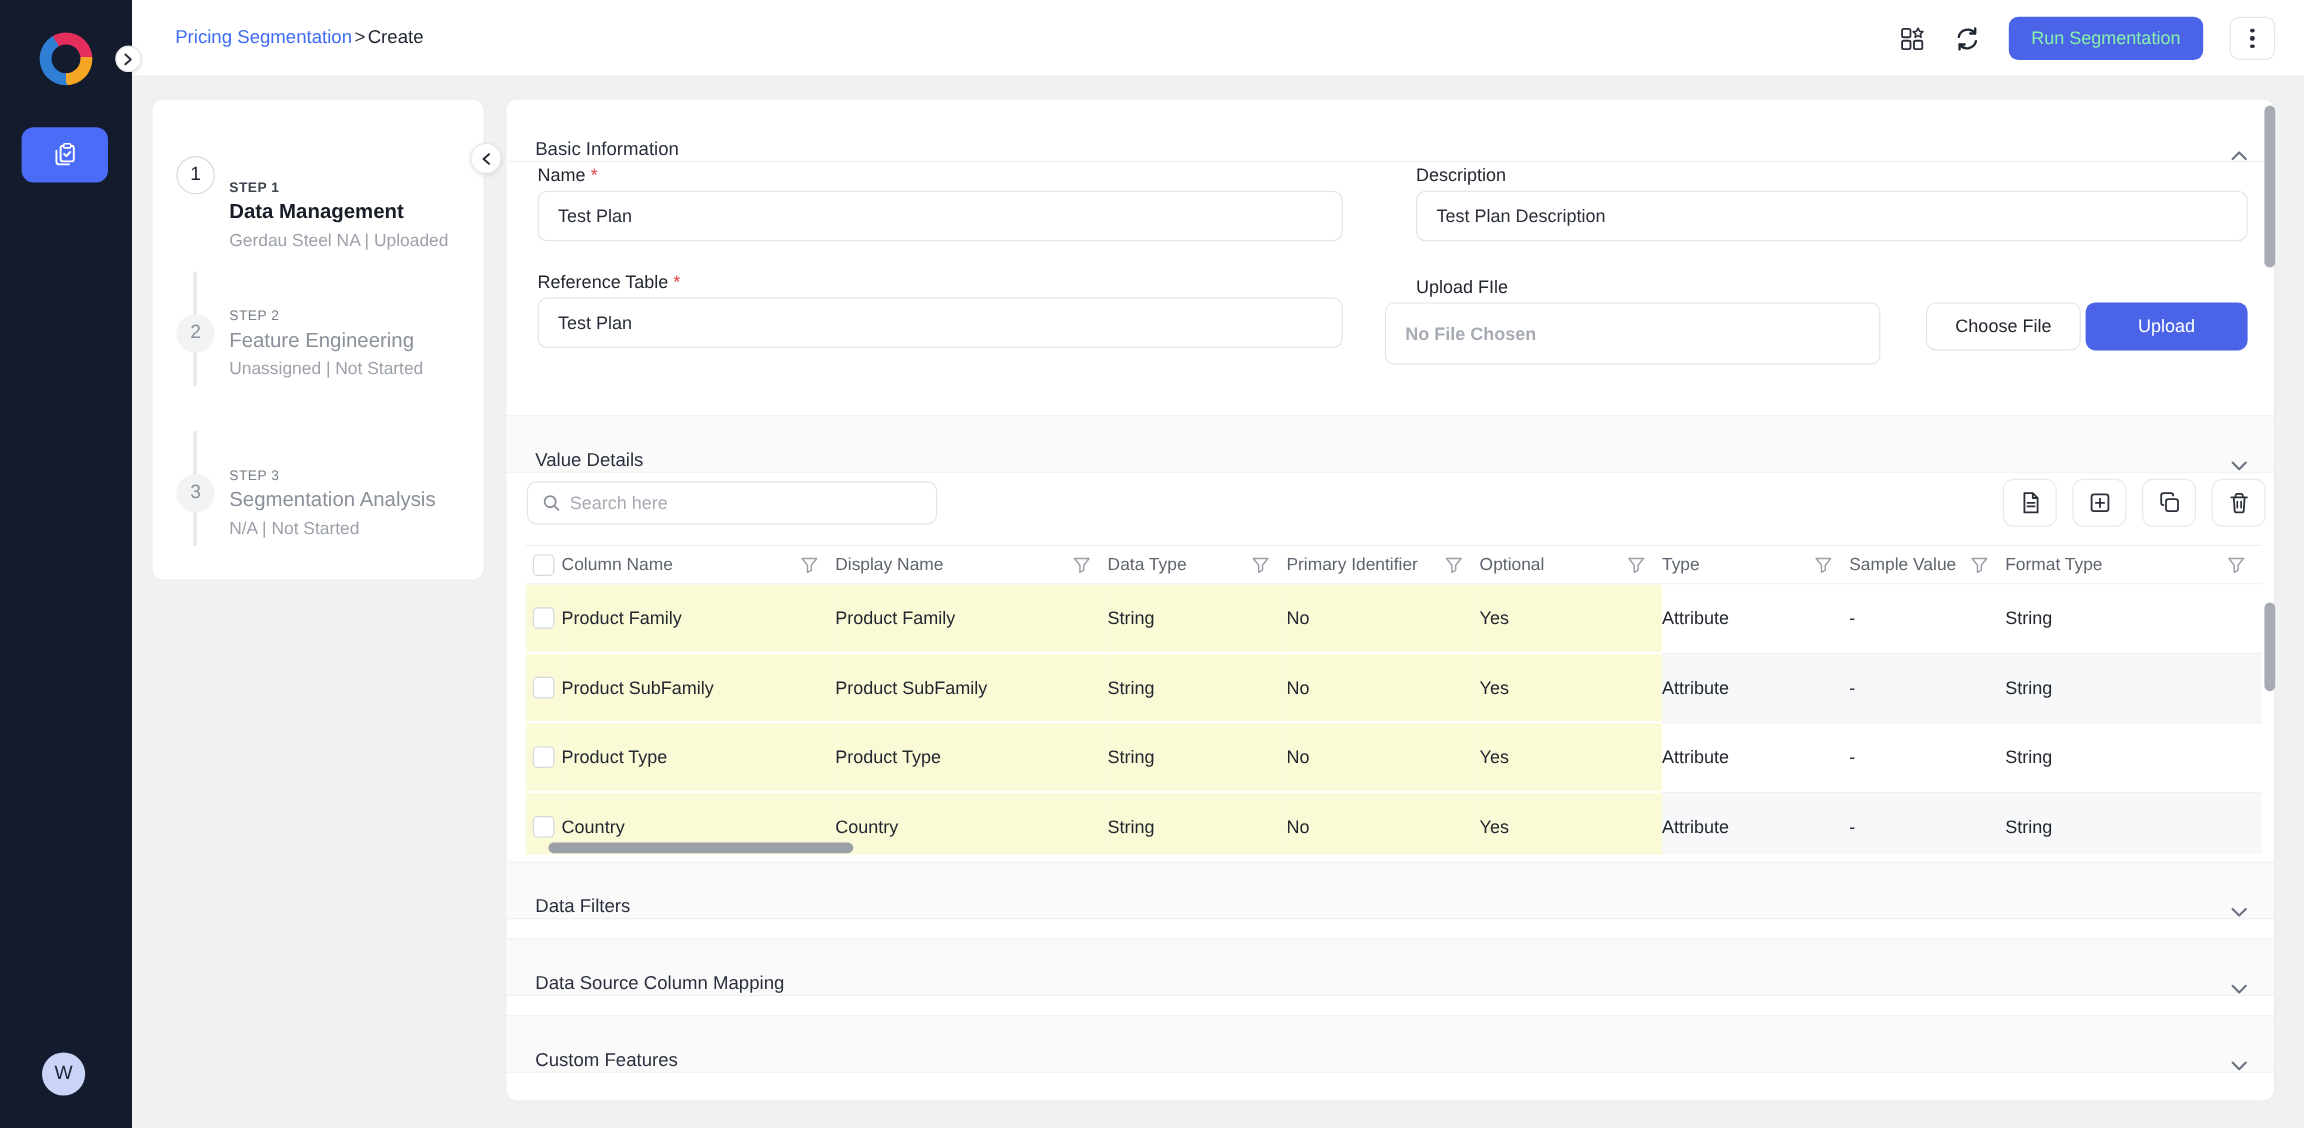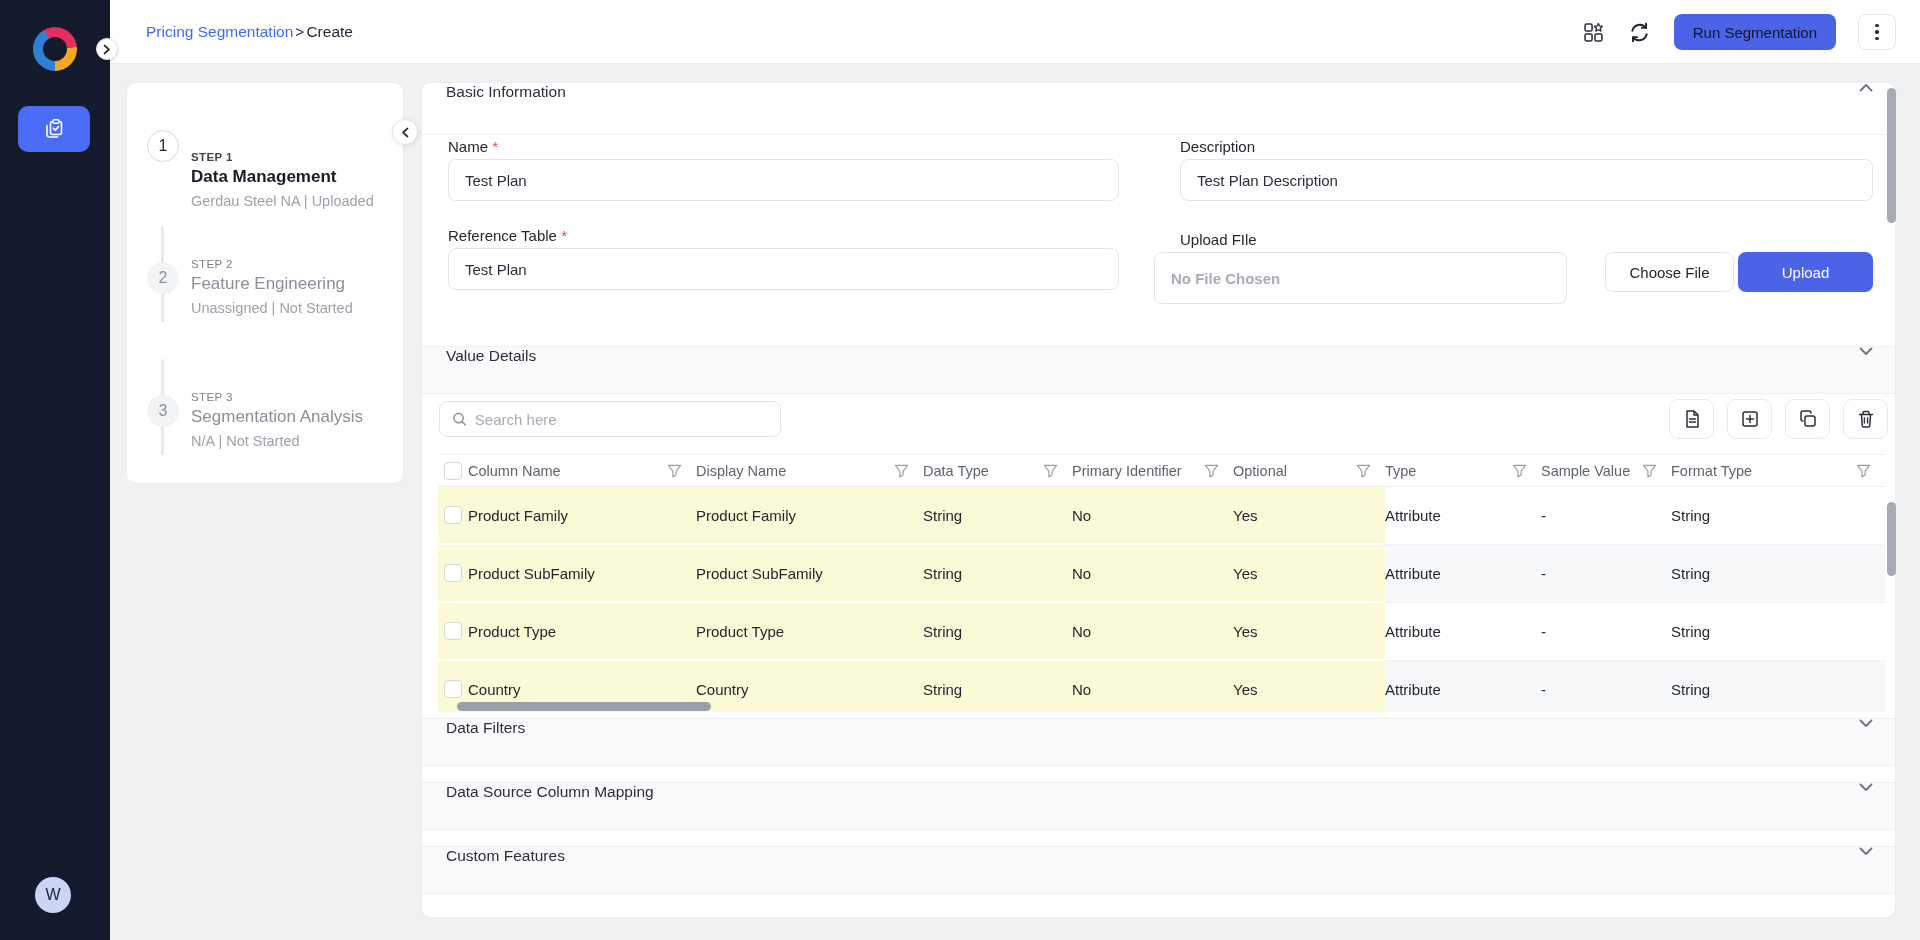--- a/index.html
+++ b/index.html
@@ -22,21 +22,21 @@
             font-size:16px; color:#1A2233; font-weight:500; }
 
   
   .topbar { position:absolute; left:110px; top:0; width:1810px; height:64px; background:#fff;
             border-bottom:1px solid #EAEBED; display:flex; align-items:center; }
   .breadcrumb { position:absolute; left:36px; top:0; height:64px; display:flex; align-items:center; gap:2px; font-size:15.5px; }
   .crumb-link { color:#3D6BF3; cursor:pointer; }
   .crumb-sep, .crumb-cur { color:#1E2530; }
   .tb-right { position:absolute; right:24px; top:0; height:64px; display:flex; align-items:center; gap:22px; }
   .icon-plain { width:24px; height:24px; display:flex; align-items:center; justify-content:center; cursor:pointer; }
-  .btn-primary { background:#4A63E7; color:#0f172a; border:none; border-radius:8px; height:36px;
+  .btn-primary { background:#4A63E7; color:#86efac; border:none; border-radius:8px; height:36px;
                  padding:0 19px; font-size:15px; font-family:inherit; cursor:pointer; }
   .btn-kebab { width:38px; height:36px; border:1px solid #E4E6EA; border-radius:8px; background:#fff;
                display:flex; align-items:center; justify-content:center; cursor:pointer; }
   .kebab-dots { display:flex; flex-direction:column; gap:3px; }
   .kebab-dots span { width:3.5px; height:3.5px; border-radius:50%; background:#2A2F3A; }
 
   
   .steps-card { position:absolute; left:126px; top:82px; width:278px; height:402px; background:#fff;
                 border:1px solid #EBECEE; border-radius:10px; }
   .steps-collapse { position:absolute; left:265px; top:36px; width:26px; height:26px; border-radius:50%;
@@ -53,21 +53,21 @@
   .step.active .step-title { color:#171C26; font-weight:600; }
   .step.inactive .step-title { color:#8A9099; font-weight:500; }
   .step-sub { font-size:14.5px; color:#9CA1A9; margin-top:6px; }
   .step-line { position:absolute; left:34px; width:3px; background:#E8E9EC; border-radius:2px; }
 
   
   .main-card { position:absolute; left:421px; top:82px; width:1475px; height:836px; background:#fff;
                border:1px solid #EBECEE; border-radius:10px; overflow:hidden; }
   .band { position:absolute; left:0; width:1475px; height:48px; background:#FAFAFB;
           border-top:1px solid #EFF0F2; border-bottom:1px solid #EFF0F2;
-          display:flex; align-items:flex-start; padding:0 24px; font-size:15.5px; color:#2A2F3D; cursor:pointer; }
+          display:flex; align-items:flex-end; padding:0 24px; font-size:15.5px; color:#2A2F3D; cursor:pointer; }
   .band .chev { margin-left:auto; }
   .band-basic { top:0; height:52px; background:#fff; border-top:none; }
 
   .field-label { position:absolute; font-size:15px; color:#23272F; font-weight:500; }
   .req { color:#E5484D; }
   .tinput { position:absolute; height:42px; border:1px solid #E2E4E8; border-radius:8px; background:#fff;
             font-size:15px; color:#2A2F3A; padding:0 16px; font-family:inherit; }
   .tinput::placeholder { color:#A7ACB4; }
   .btn-outline { position:absolute; height:40px; background:#fff; border:1px solid #E2E4E8; border-radius:8px;
                  font-size:15px; color:#23272F; font-family:inherit; cursor:pointer; }

